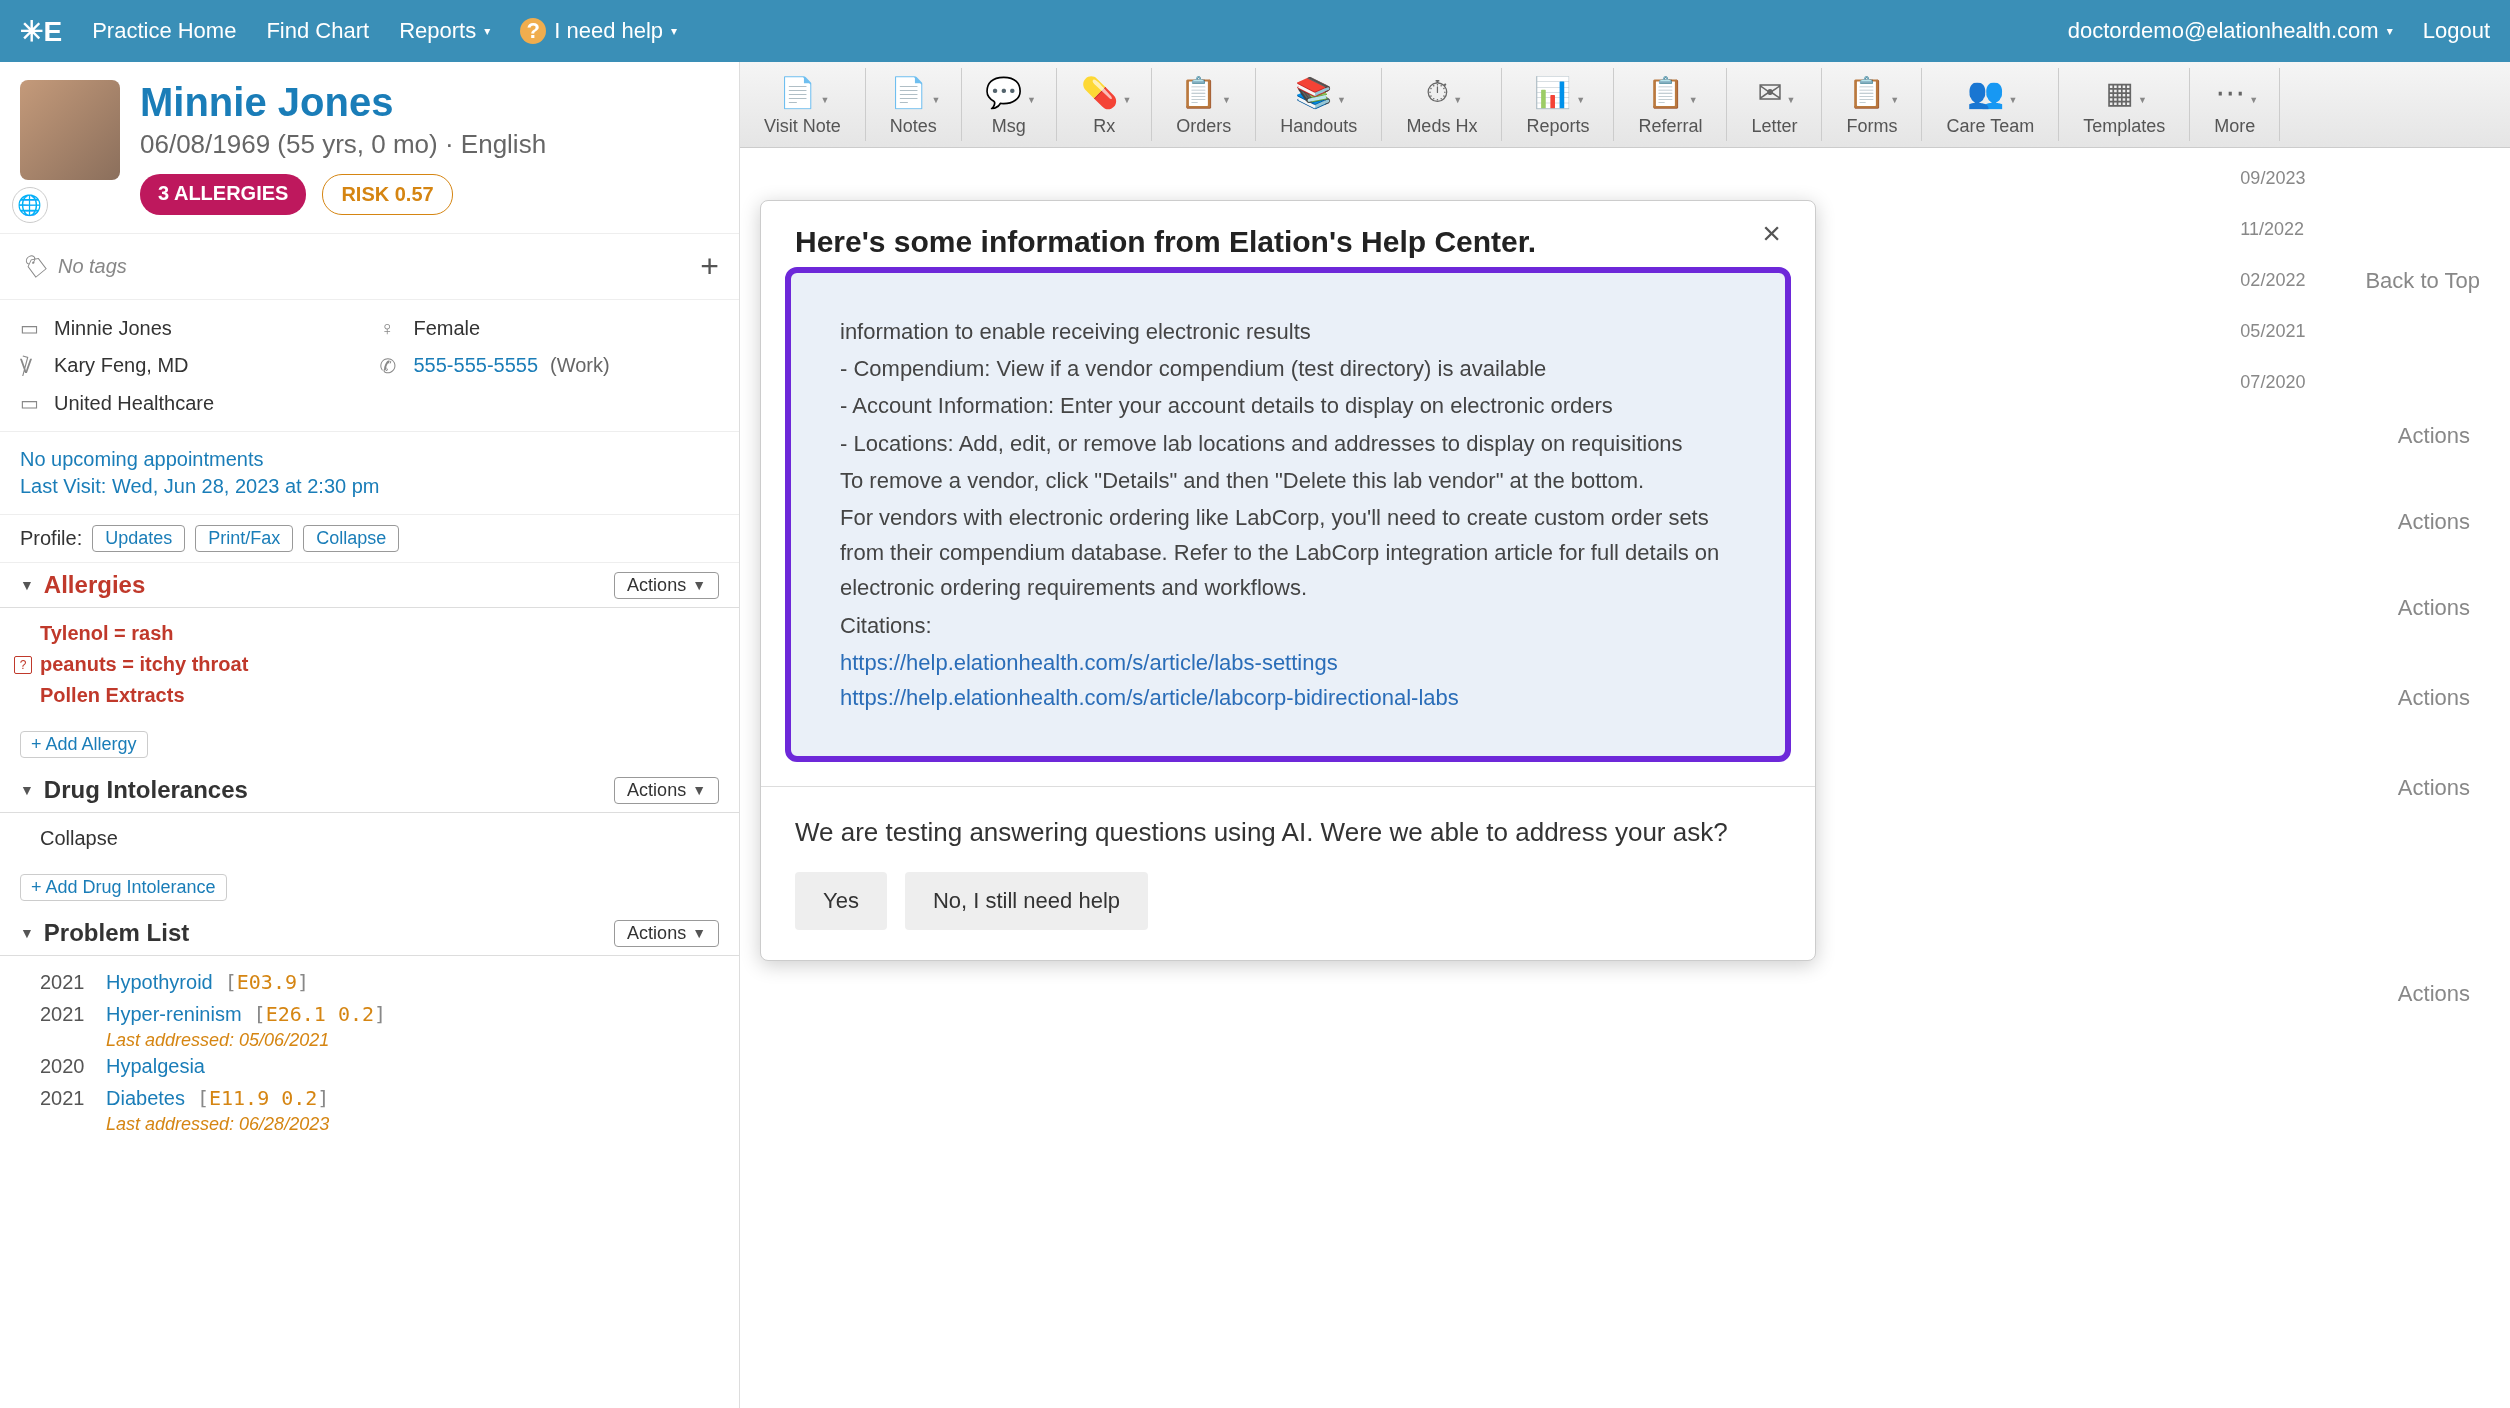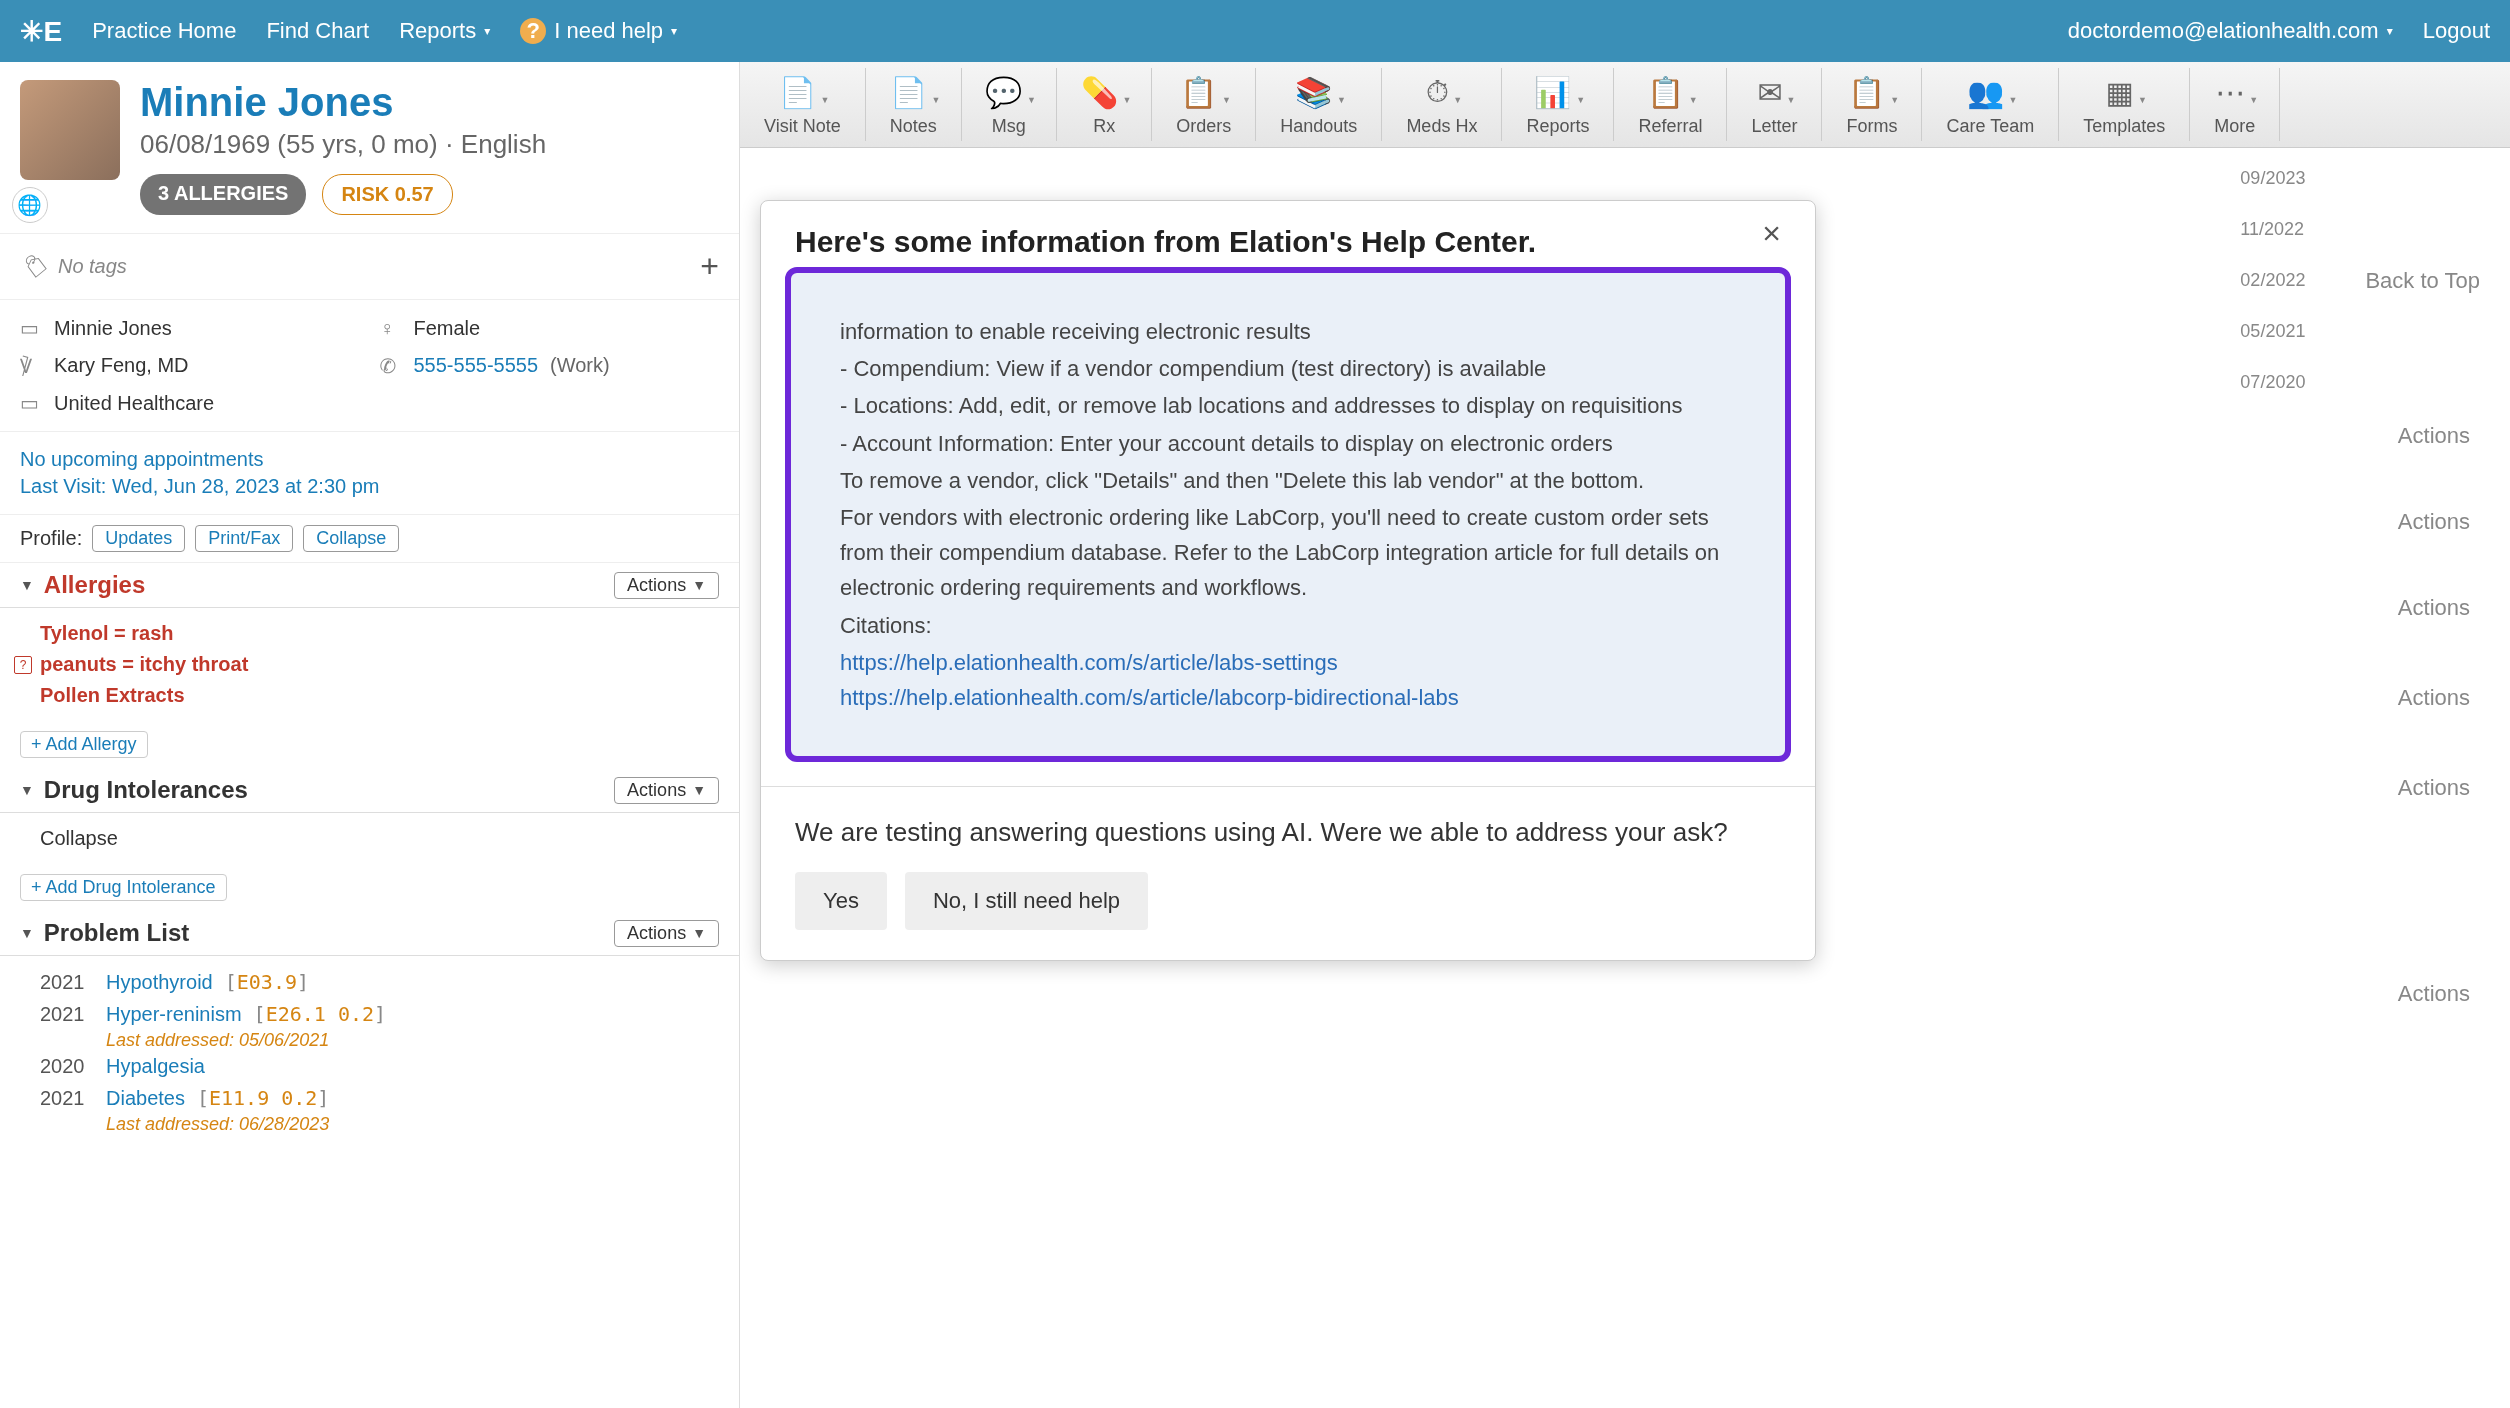--- a/index.html
+++ b/index.html
@@ -17,21 +17,21 @@
     .sidebar { width: 740px; background: #fff; border-right: 1px solid #ddd; overflow-y: auto; }
     
     .patient-header { display: flex; padding: 18px 20px; gap: 20px; border-bottom: 1px solid #eee; }
     .avatar-wrap { position: relative; }
     .avatar { width: 100px; height: 100px; border-radius: 8px; background: linear-gradient(135deg, #c49a7a, #8b6f5c); }
     .globe-badge { position: absolute; bottom: -8px; left: -8px; background: #fff; border: 1px solid #ccc; border-radius: 50%; width: 36px; height: 36px; display: flex; align-items: center; justify-content: center; color: #888; font-size: 20px; }
     .patient-info { flex: 1; }
     .patient-name { color: #1a7db8; font-size: 40px; font-weight: 600; }
     .patient-meta { color: #666; font-size: 26px; margin-top: 4px; }
     .badges { margin-top: 14px; display: flex; gap: 16px; }
-    .allergy-badge { background: #737373; color: #fff; padding: 8px 18px; border-radius: 20px; font-weight: bold; font-size: 20px; }
+    .allergy-badge { background: #be185d; color: #fff; padding: 8px 18px; border-radius: 20px; font-weight: bold; font-size: 20px; }
     .risk-badge { border: 1px solid #d58512; color: #d58512; padding: 8px 18px; border-radius: 20px; font-weight: bold; font-size: 20px; }
     
     .tags-row { padding: 14px 20px; display: flex; align-items: center; justify-content: space-between; border-bottom: 1px solid #eee; }
     .tags-left { display: flex; align-items: center; gap: 10px; color: #888; font-style: italic; font-size: 20px; }
     .tag-icon { font-size: 22px; color: #888; }
     .add-tag { font-size: 32px; color: #555; cursor: pointer; font-weight: 300; }
     
     .demo-grid { padding: 16px 20px; display: grid; grid-template-columns: 1fr 1fr; gap: 12px 20px; border-bottom: 1px solid #eee; font-size: 20px; }
     .demo-item { display: flex; align-items: center; gap: 12px; color: #333; }
     .demo-icon { color: #888; width: 22px; }
@@ -344,22 +344,22 @@
 <div class="help-overlay">
   <div class="help-header">
     <div class="help-title">Here's some information from Elation's Help Center.</div>
     <div class="help-close">×</div>
   </div>
   <div class="help-content-wrap">
     <div class="help-content">
       <div class="help-inner" id="help-body">
           <div style="margin-bottom: 2px;">information to enable receiving electronic results</div>
           <div style="margin-bottom: 2px;">- Compendium: View if a vendor compendium (test directory) is available</div>
+          <div style="margin-bottom: 2px;">- Account Information: Enter your account details to display on electronic orders</div>
           <div style="margin-bottom: 2px;">- Locations: Add, edit, or remove lab locations and addresses to display on requisitions</div>
-          <div style="margin-bottom: 2px;">- Account Information: Enter your account details to display on electronic orders</div>
           <div style="margin-bottom: 2px;">To remove a vendor, click "Details" and then "Delete this lab vendor" at the bottom.</div>
           <div style="margin-bottom: 2px;">For vendors with electronic ordering like LabCorp, you'll need to create custom order sets from their compendium database. Refer to the LabCorp integration article for full details on electronic ordering requirements and workflows.</div>
           <div style="margin-bottom: 2px;">Citations:</div>
           <div class="help-link">https://help.elationhealth.com/s/article/labs-settings</div>
           <div class="help-link">https://help.elationhealth.com/s/article/labcorp-bidirectional-labs</div>
         </div>
     </div>
   </div>
   <div class="help-footer">
     <div class="help-q">We are testing answering questions using AI. Were we able to address your ask?</div>

